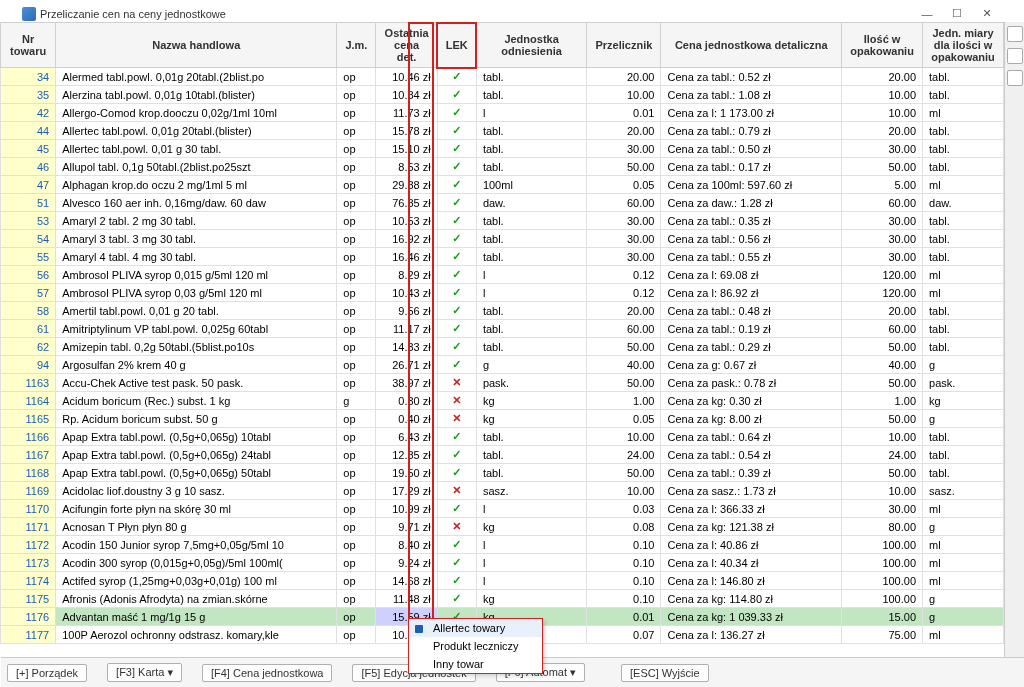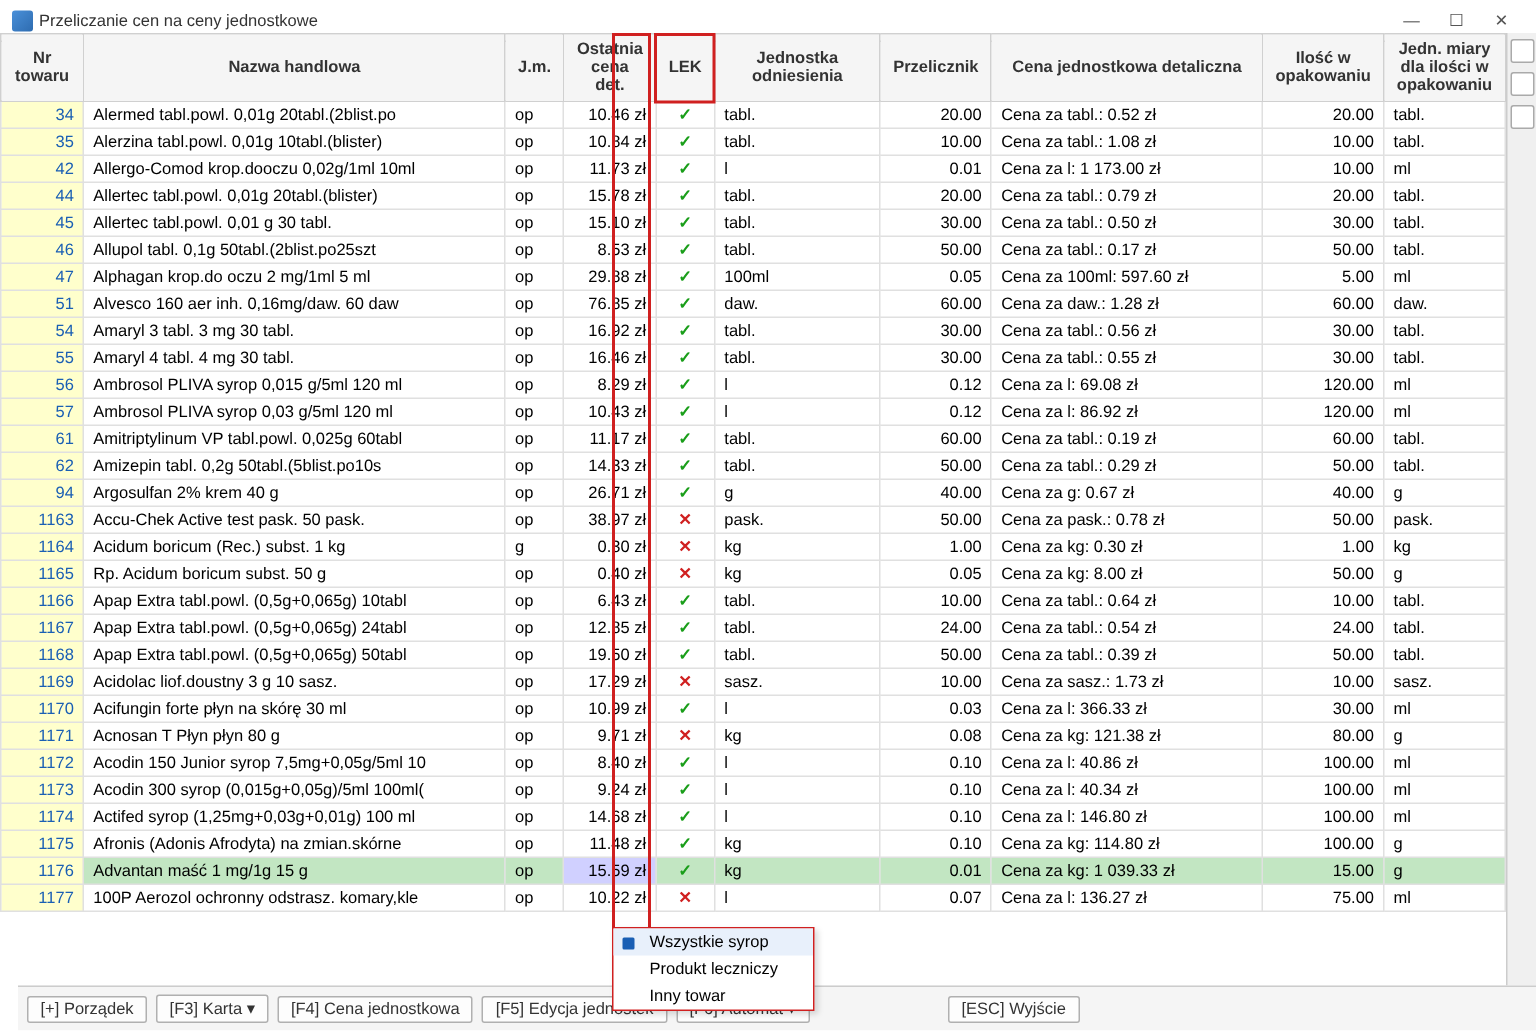--- a/index.html
+++ b/index.html
@@ -1,17 +1,17 @@
 <!DOCTYPE html>
 <html><head>
 <meta charset="utf-8">
 <style>
 * { margin: 0; padding: 0; box-sizing: border-box; }
 body { font-family: "Segoe UI", Tahoma, sans-serif; font-size: 11px; background: #fff; width: 1024px; height: 687px; overflow: hidden; position: relative; }
-.titlebar { height: 28px; background: #fff; border-bottom: 1px solid #ddd; display: flex; align-items: center; padding: 0 8px; }
+.titlebar { height: 28px; background: #fff; border-bottom: 1px solid #ddd; display: flex; align-items: center; padding: 0 22px; }
 .titlebar .icon { width: 14px; height: 14px; background: linear-gradient(135deg,#4a90d9,#2e6cb0); border-radius: 2px; margin-right: 4px; }
 .titlebar .title { flex: 1; font-size: 11px; color: #333; }
 .titlebar .winbtn { width: 30px; height: 22px; display: flex; align-items: center; justify-content: center; color: #555; }
 .content { position: absolute; top: 22px; bottom: 30px; left: 0; right: 0; display: flex; }
 .grid-wrap { flex: 1; overflow: auto; position: relative; }
 table { border-collapse: collapse; width: 100%; font-size: 11px; }
 thead th { background: #f5f5f5; border: 1px solid #d0d0d0; padding: 4px 8px; font-weight: bold; text-align: center; position: sticky; top: 0; height: 30px; color: #333; }
 tbody td { border: 1px solid #e0e0e0; padding: 1px 6px; height: 18px; white-space: nowrap; }
 tbody tr.normal { background: #fff; }
 tbody tr.selected { background: #c2e6c2; }
@@ -24,21 +24,21 @@
 td.unit { width: 110px; }
 td.przel { text-align: right; width: 55px; }
 td.det { width: 180px; }
 td.qty { text-align: right; width: 55px; }
 td.um { width: 50px; }
 .chk { color: #1a9e1a; font-weight: bold; }
 .cross { color: #d02020; font-weight: bold; }
 .lek-header-hl { outline: 2px solid #d02020; outline-offset: -1px; }
 .sidebar { width: 20px; background: #f0f0f0; border-left: 1px solid #ccc; display: flex; flex-direction: column; align-items: center; padding-top: 4px; gap: 6px; }
 .sidebar .sb { width: 16px; height: 16px; background: #fff; border: 1px solid #aaa; border-radius: 2px; }
-.bottom { position: absolute; bottom: 0; left: 12px; right: 0; height: 30px; background: #f5f5f5; border-top: 1px solid #ccc; display: flex; align-items: center; padding: 0 6px; gap: 6px; }
+.bottom { position: absolute; bottom: 0; left: 1px; right: 0; height: 30px; background: #f5f5f5; border-top: 1px solid #ccc; display: flex; align-items: center; padding: 0 6px; gap: 20px; }
 .btn { background: #fdfdfd; border: 1px solid #b0b0b0; padding: 2px 8px; font-size: 11px; color: #333; cursor: pointer; border-radius: 2px; }
 .context-menu { position: absolute; left: 408px; bottom: 13px; width: 135px; background: #fff; border: 1px solid #d02020; box-shadow: 2px 2px 4px rgba(0,0,0,.15); z-index: 100; }
 .context-menu .mi { padding: 3px 10px 3px 24px; font-size: 11px; position: relative; }
 .context-menu .mi.sel { background: #e8f0fb; }
 .context-menu .mi.sel::before { content: ""; position: absolute; left: 6px; top: 6px; width: 8px; height: 8px; background: #1a5fb4; border-radius: 1px; }
 .lek-col-hl { position: absolute; top: 22px; left: 408px; width: 26px; height: 616px; border: 2px solid #d02020; pointer-events: none; z-index: 50; }
 .bottom .esc-spot { position: absolute; left: 620px; }
 </style>
 </head>
 <body>
@@ -159,20 +159,32 @@
             <td class="jm">op</td>
             <td class="price">76.85 zł</td>
             <td class="lek"><span class="chk">✓</span></td>
             <td class="unit">daw.</td>
             <td class="przel">60.00</td>
             <td class="det">Cena za daw.: 1.28 zł</td>
             <td class="qty">60.00</td>
             <td class="um">daw.</td>
           </tr>
           <tr class="normal">
+            <td class="nr">53</td>
+            <td class="name">Amaryl 2 tabl. 2 mg 30 tabl.</td>
+            <td class="jm">op</td>
+            <td class="price">10.53 zł</td>
+            <td class="lek"><span class="chk">✓</span></td>
+            <td class="unit">tabl.</td>
+            <td class="przel">30.00</td>
+            <td class="det">Cena za tabl.: 0.35 zł</td>
+            <td class="qty">30.00</td>
+            <td class="um">tabl.</td>
+          </tr>
+          <tr class="normal">
             <td class="nr">54</td>
             <td class="name">Amaryl 3 tabl. 3 mg 30 tabl.</td>
             <td class="jm">op</td>
             <td class="price">16.92 zł</td>
             <td class="lek"><span class="chk">✓</span></td>
             <td class="unit">tabl.</td>
             <td class="przel">30.00</td>
             <td class="det">Cena za tabl.: 0.56 zł</td>
             <td class="qty">30.00</td>
             <td class="um">tabl.</td>
@@ -205,20 +217,32 @@
             <td class="nr">57</td>
             <td class="name">Ambrosol PLIVA syrop 0,03 g/5ml 120 ml</td>
             <td class="jm">op</td>
             <td class="price">10.43 zł</td>
             <td class="lek"><span class="chk">✓</span></td>
             <td class="unit">l</td>
             <td class="przel">0.12</td>
             <td class="det">Cena za l: 86.92 zł</td>
             <td class="qty">120.00</td>
             <td class="um">ml</td>
+          </tr>
+          <tr class="normal">
+            <td class="nr">58</td>
+            <td class="name">Amertil tabl.powl. 0,01 g 20 tabl.</td>
+            <td class="jm">op</td>
+            <td class="price">9.56 zł</td>
+            <td class="lek"><span class="chk">✓</span></td>
+            <td class="unit">tabl.</td>
+            <td class="przel">20.00</td>
+            <td class="det">Cena za tabl.: 0.48 zł</td>
+            <td class="qty">20.00</td>
+            <td class="um">tabl.</td>
           </tr>
           <tr class="normal">
             <td class="nr">61</td>
             <td class="name">Amitriptylinum VP tabl.powl. 0,025g 60tabl</td>
             <td class="jm">op</td>
             <td class="price">11.17 zł</td>
             <td class="lek"><span class="chk">✓</span></td>
             <td class="unit">tabl.</td>
             <td class="przel">60.00</td>
             <td class="det">Cena za tabl.: 0.19 zł</td>
@@ -435,21 +459,21 @@
   <div class="sidebar">
     <div class="sb"></div>
     <div class="sb"></div>
     <div class="sb"></div>
   </div>
 </div>
 
 <div class="lek-col-hl"></div>
 
 <div class="context-menu">
-  <div class="mi sel">Wszystkie syrop</div>
+  <div class="mi sel">Allertec towary</div>
   <div class="mi">Produkt leczniczy</div>
   <div class="mi">Inny towar</div>
 </div>
 
 <div class="bottom">
   <button class="btn">[+] Porządek</button>
   <button class="btn">[F3] Karta ▾</button>
   <button class="btn">[F4] Cena jednostkowa</button>
   <button class="btn">[F5] Edycja jednostek</button>
   <button class="btn">[F6] Automat ▾</button>

